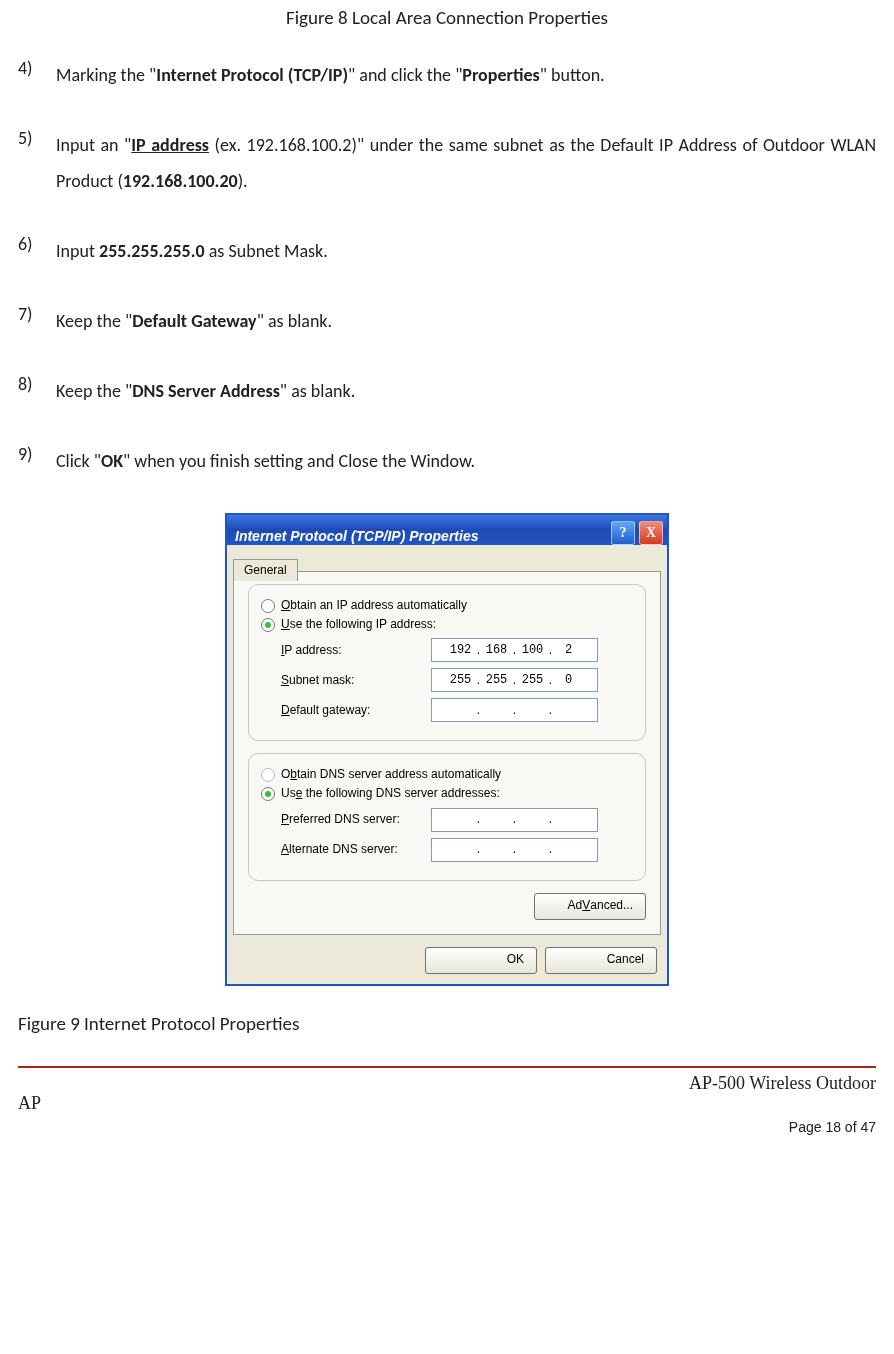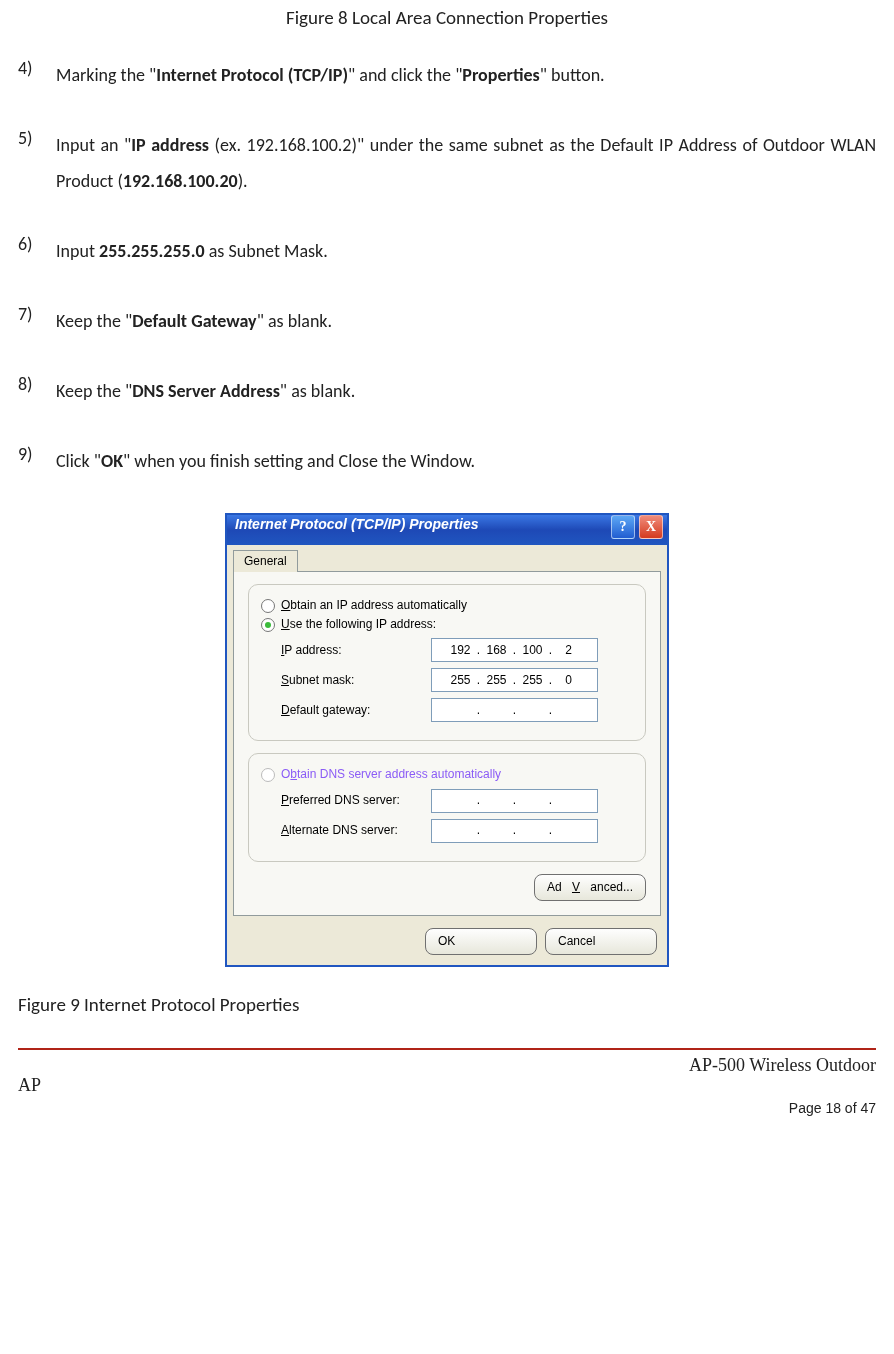--- a/index.html
+++ b/index.html
@@ -3,46 +3,46 @@
 <meta charset="utf-8">
 <style>
   html,body{margin:0;padding:0;width:894px;font-family:"Segoe UI","Calibri",sans-serif;color:#222;background:#fff}
   body{padding:0 18px 0 18px;box-sizing:border-box;font-size:18px;line-height:1.3}
   .figcap{text-align:center;margin:6px 0 26px 0;font-size:19px}
   ol.steps{list-style:none;margin:0;padding:0}
   ol.steps>li{display:flex;margin:0 0 34px 0;text-align:justify}
   ol.steps>li>.num{flex:0 0 38px;white-space:nowrap}
   ol.steps>li>.txt{flex:1;line-height:2.0}
   .b{font-weight:700}
-  .u{}
+  .u{text-decoration:underline}
   
   .dlg-wrap{display:flex;justify-content:center;margin:4px 0 10px 0}
   .dlg{width:440px;border:2px solid #2056c0;background:#ece9d8;font-family:Tahoma,Verdana,sans-serif;font-size:12px;color:#000}
-  .titlebar{height:30px;background:linear-gradient(to bottom,#3a77e4 0%,#1e49b6 50%,#2056c0 100%);display:flex;align-items:flex-start;justify-content:space-between;padding:0 4px 0 8px;color:#fff;font-weight:700;font-size:14px;font-style:italic}
+  .titlebar{height:30px;background:linear-gradient(to bottom,#3a77e4 0%,#1e49b6 50%,#2056c0 100%);display:flex;align-items:flex-end;justify-content:space-between;padding:0 4px 0 8px;color:#fff;font-weight:700;font-size:14px;font-style:italic}
   .titlebar .tbtns{display:flex;gap:4px}
   .wbtn{width:22px;height:22px;border-radius:3px;border:1px solid #fff8;display:flex;align-items:center;justify-content:center;font-weight:700;color:#fff;font-style:normal;font-family:Tahoma}
   .wbtn.help{background:linear-gradient(#5da8f5,#215dd1)}
   .wbtn.close{background:linear-gradient(#f08b7a,#d43a1f)}
   .tabstrip{padding:4px 6px 0 6px}
-  .tab{display:inline-block;background:#ece9d8;border:1px solid #919b9c;border-bottom:none;padding:3px 10px;font-size:12px;position:relative;top:1px}
+  .tab{display:inline-block;background:#ece9d8;border:1px solid #919b9c;border-bottom:none;padding:3px 10px;font-size:12px;position:relative;top:10px}
   .panel{margin:0 6px 6px 6px;border:1px solid #919b9c;background:#f8f8f4;padding:12px 14px 14px 14px}
   .intro{font-size:12px;color:#444;margin-bottom:12px;line-height:1.35}
   .group{border:1px solid #c9c9c0;border-radius:10px;padding:10px 12px 12px 12px;margin-bottom:12px}
   .radio-row{display:flex;align-items:center;gap:6px;margin:3px 0;font-size:12px}
   .radio{width:12px;height:12px;border-radius:50%;border:1px solid #777;background:#fff;display:flex;align-items:center;justify-content:center}
   .radio.checked::after{content:"";width:6px;height:6px;border-radius:50%;background:#3bbb3b}
   .radio.disabled{border-color:#bbb}
-  .radio-row.disabled{color:#8b5cf6}
+  .radio-row.disabled{color:#000000}
   .form-row{display:flex;align-items:center;margin:6px 0 6px 20px;font-size:12px}
   .form-row .lbl{flex:0 0 150px}
   .ipbox{flex:0 0 165px;height:22px;border:1px solid #7f9db9;background:#fff;display:flex;align-items:center;justify-content:center}
-  .oct{width:30px;text-align:center;font-family:Liberation Sans, sans-serif;font-size:12px}
+  .oct{width:30px;text-align:center;font-family:Liberation Mono, monospace;font-size:12px}
   .dot{width:6px;text-align:center}
   .btnrow{display:flex;justify-content:flex-end;margin-top:4px}
-  .xpbtn{min-width:86px;height:25px;border:1px solid #707070;border-radius:8px;background:linear-gradient(#fefefe,#e7e7db);font-size:12px;padding:0 12px;display:flex;align-items:center;justify-content:space-between}
+  .xpbtn{min-width:86px;height:25px;border:1px solid #707070;border-radius:3px;background:linear-gradient(#fefefe,#e7e7db);font-size:12px;padding:0 12px;display:flex;align-items:center;justify-content:flex-end}
   .okrow{display:flex;justify-content:flex-end;gap:8px;padding:6px 10px 10px 0}
   .underline-acc{text-decoration:underline}
   .fig9{text-align:left;margin:26px 0 30px 0;font-size:19px}
   .footer-rule{border:none;border-top:2px solid #b02418;margin:0 0 4px 0}
   .footer{display:flex;justify-content:space-between;align-items:flex-start;font-size:18px;font-family:"Times New Roman",serif}
   .footer .left{padding-top:20px}
   .footer .right{text-align:right}
   .pgnum{text-align:right;font-size:14px;font-family:sans-serif;margin-top:22px}
 </style>
 </head>
@@ -148,20 +148,24 @@
             <span class="oct"></span>
           </span>
         </div>
       </div>
 
       <div class="group">
         <div class="radio-row disabled">
           <span class="radio disabled"></span>
           <span><span>O</span><span class="underline-acc">b</span><span>tain DNS server address automatically</span></span>
         </div>
+        <div class="radio-row">
+          <span class="radio checked"></span>
+          <span><span>Us</span><span class="underline-acc">e</span><span> the following DNS server addresses:</span></span>
+        </div>
         <div class="form-row">
           <span class="lbl"><span class="underline-acc">P</span><span>referred DNS server:</span></span>
           <span class="ipbox">
             <span class="oct"></span>
               <span class="dot">.</span>
             <span class="oct"></span>
               <span class="dot">.</span>
             <span class="oct"></span>
               <span class="dot">.</span>
             <span class="oct"></span>

